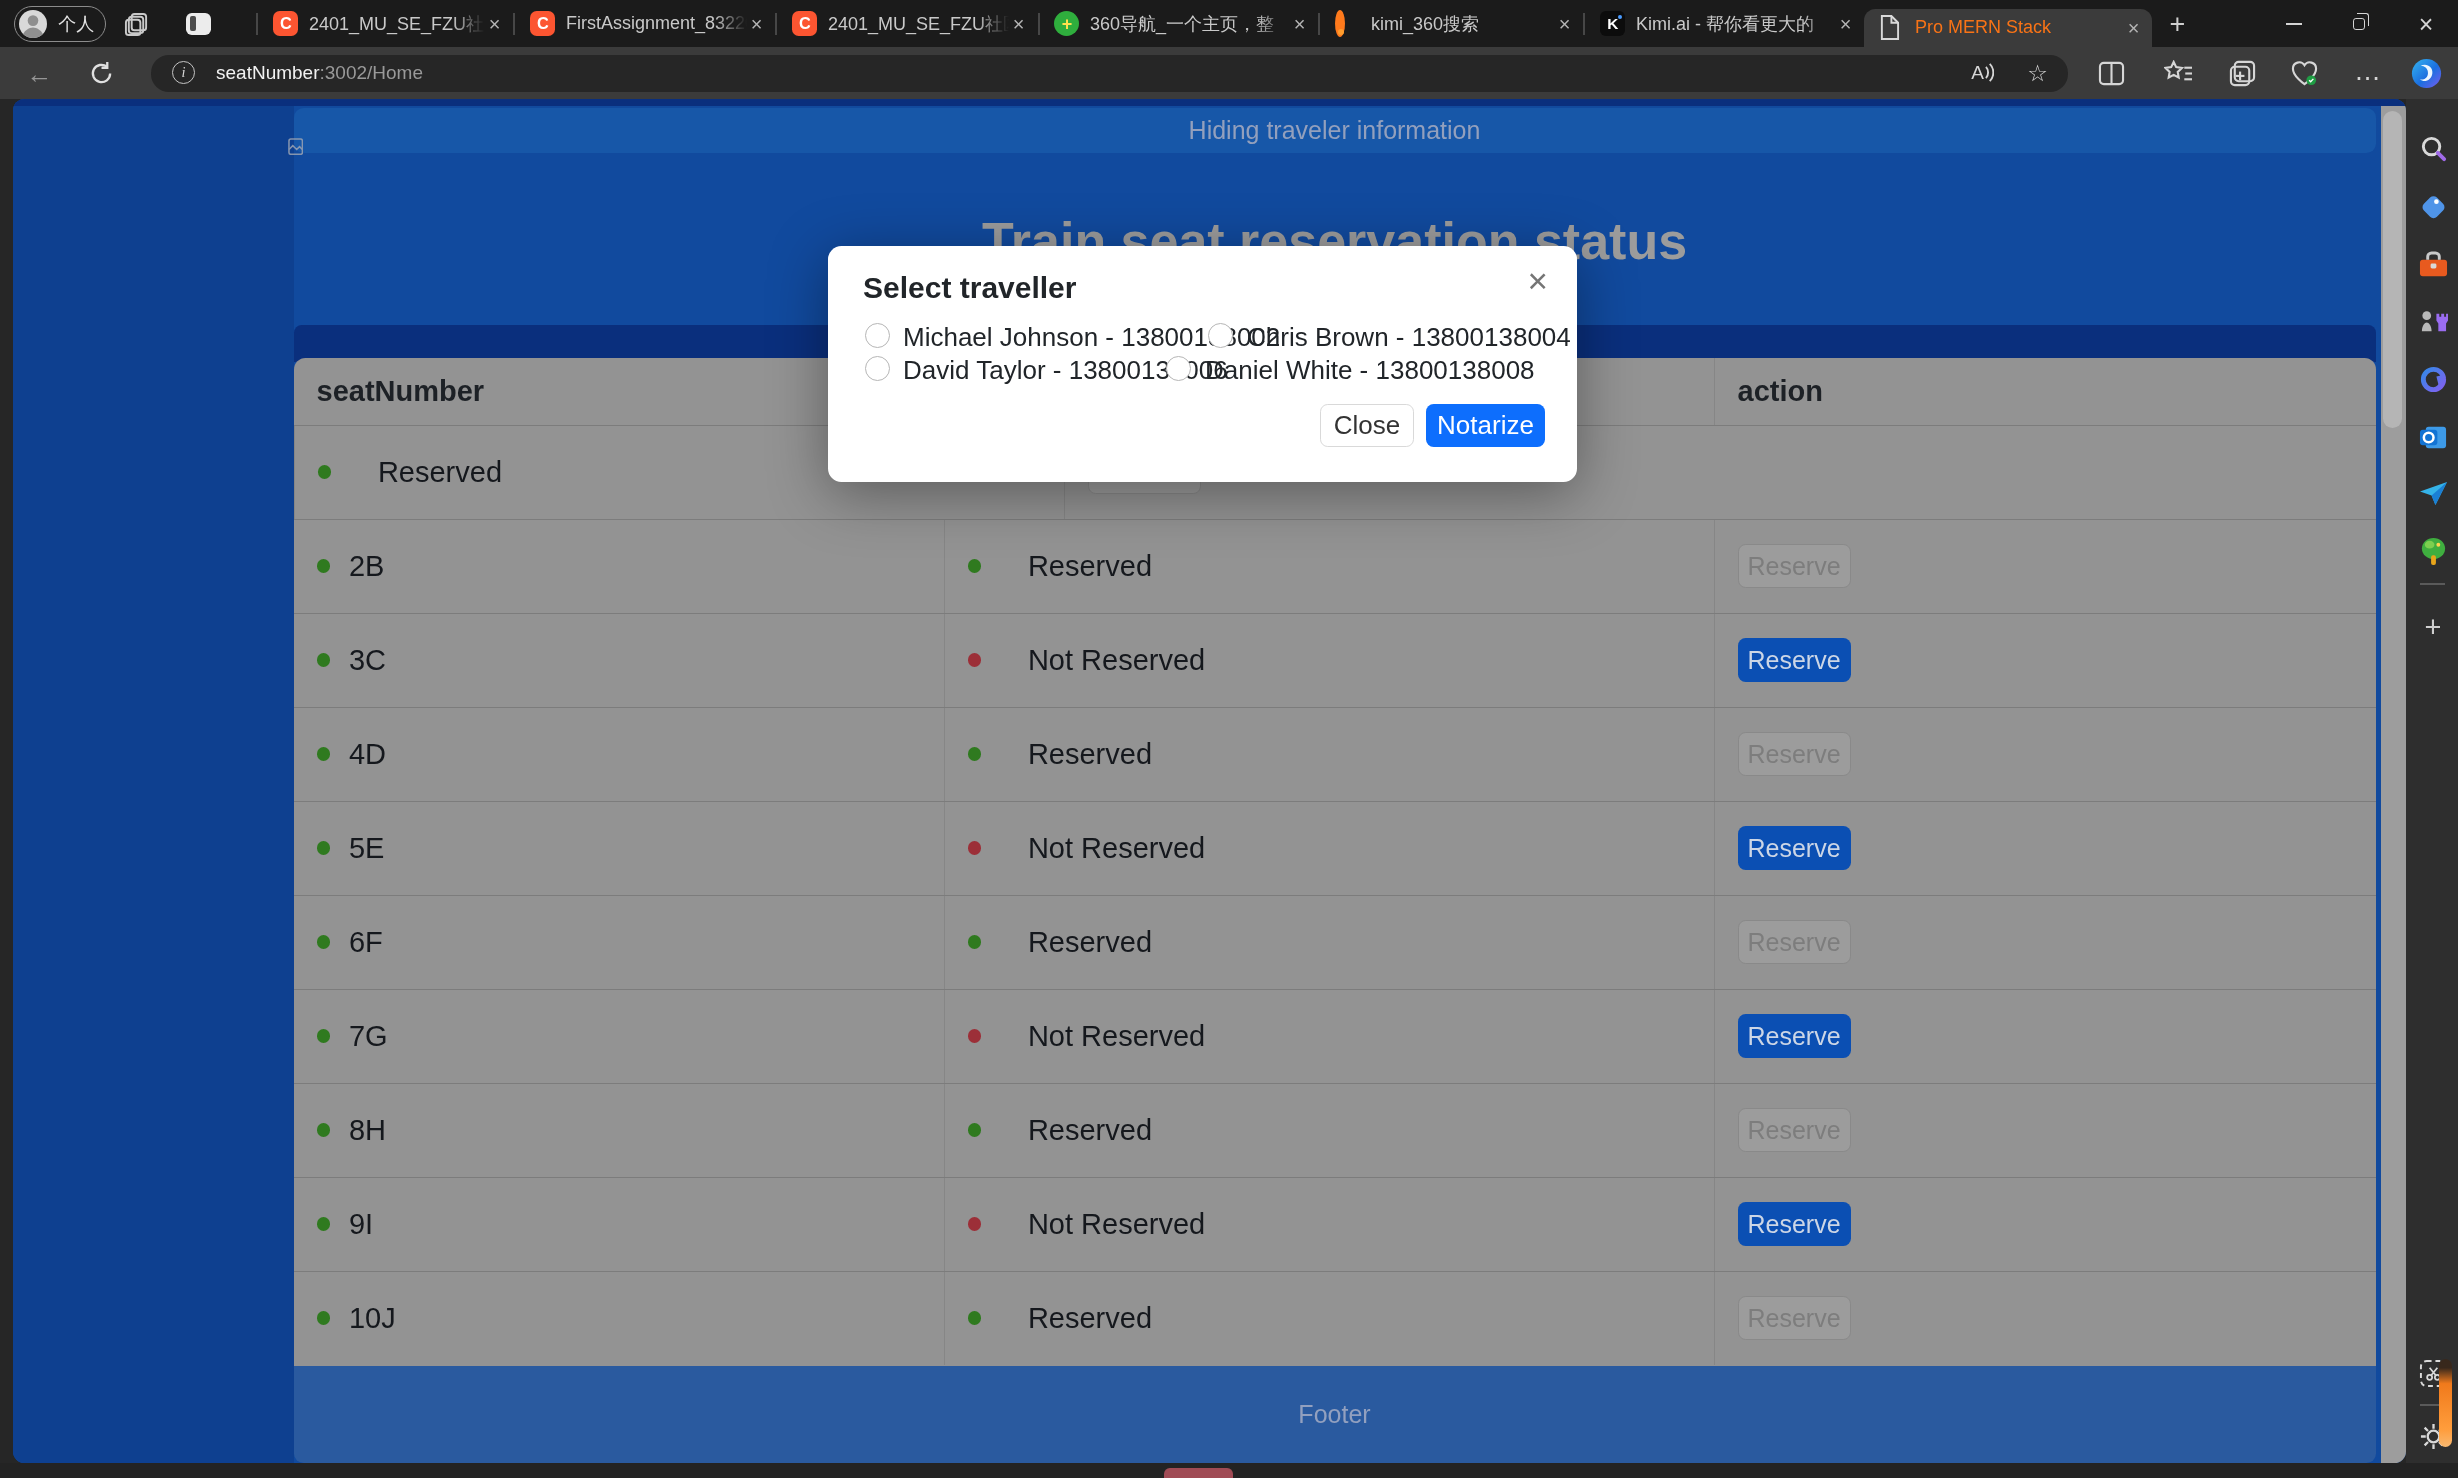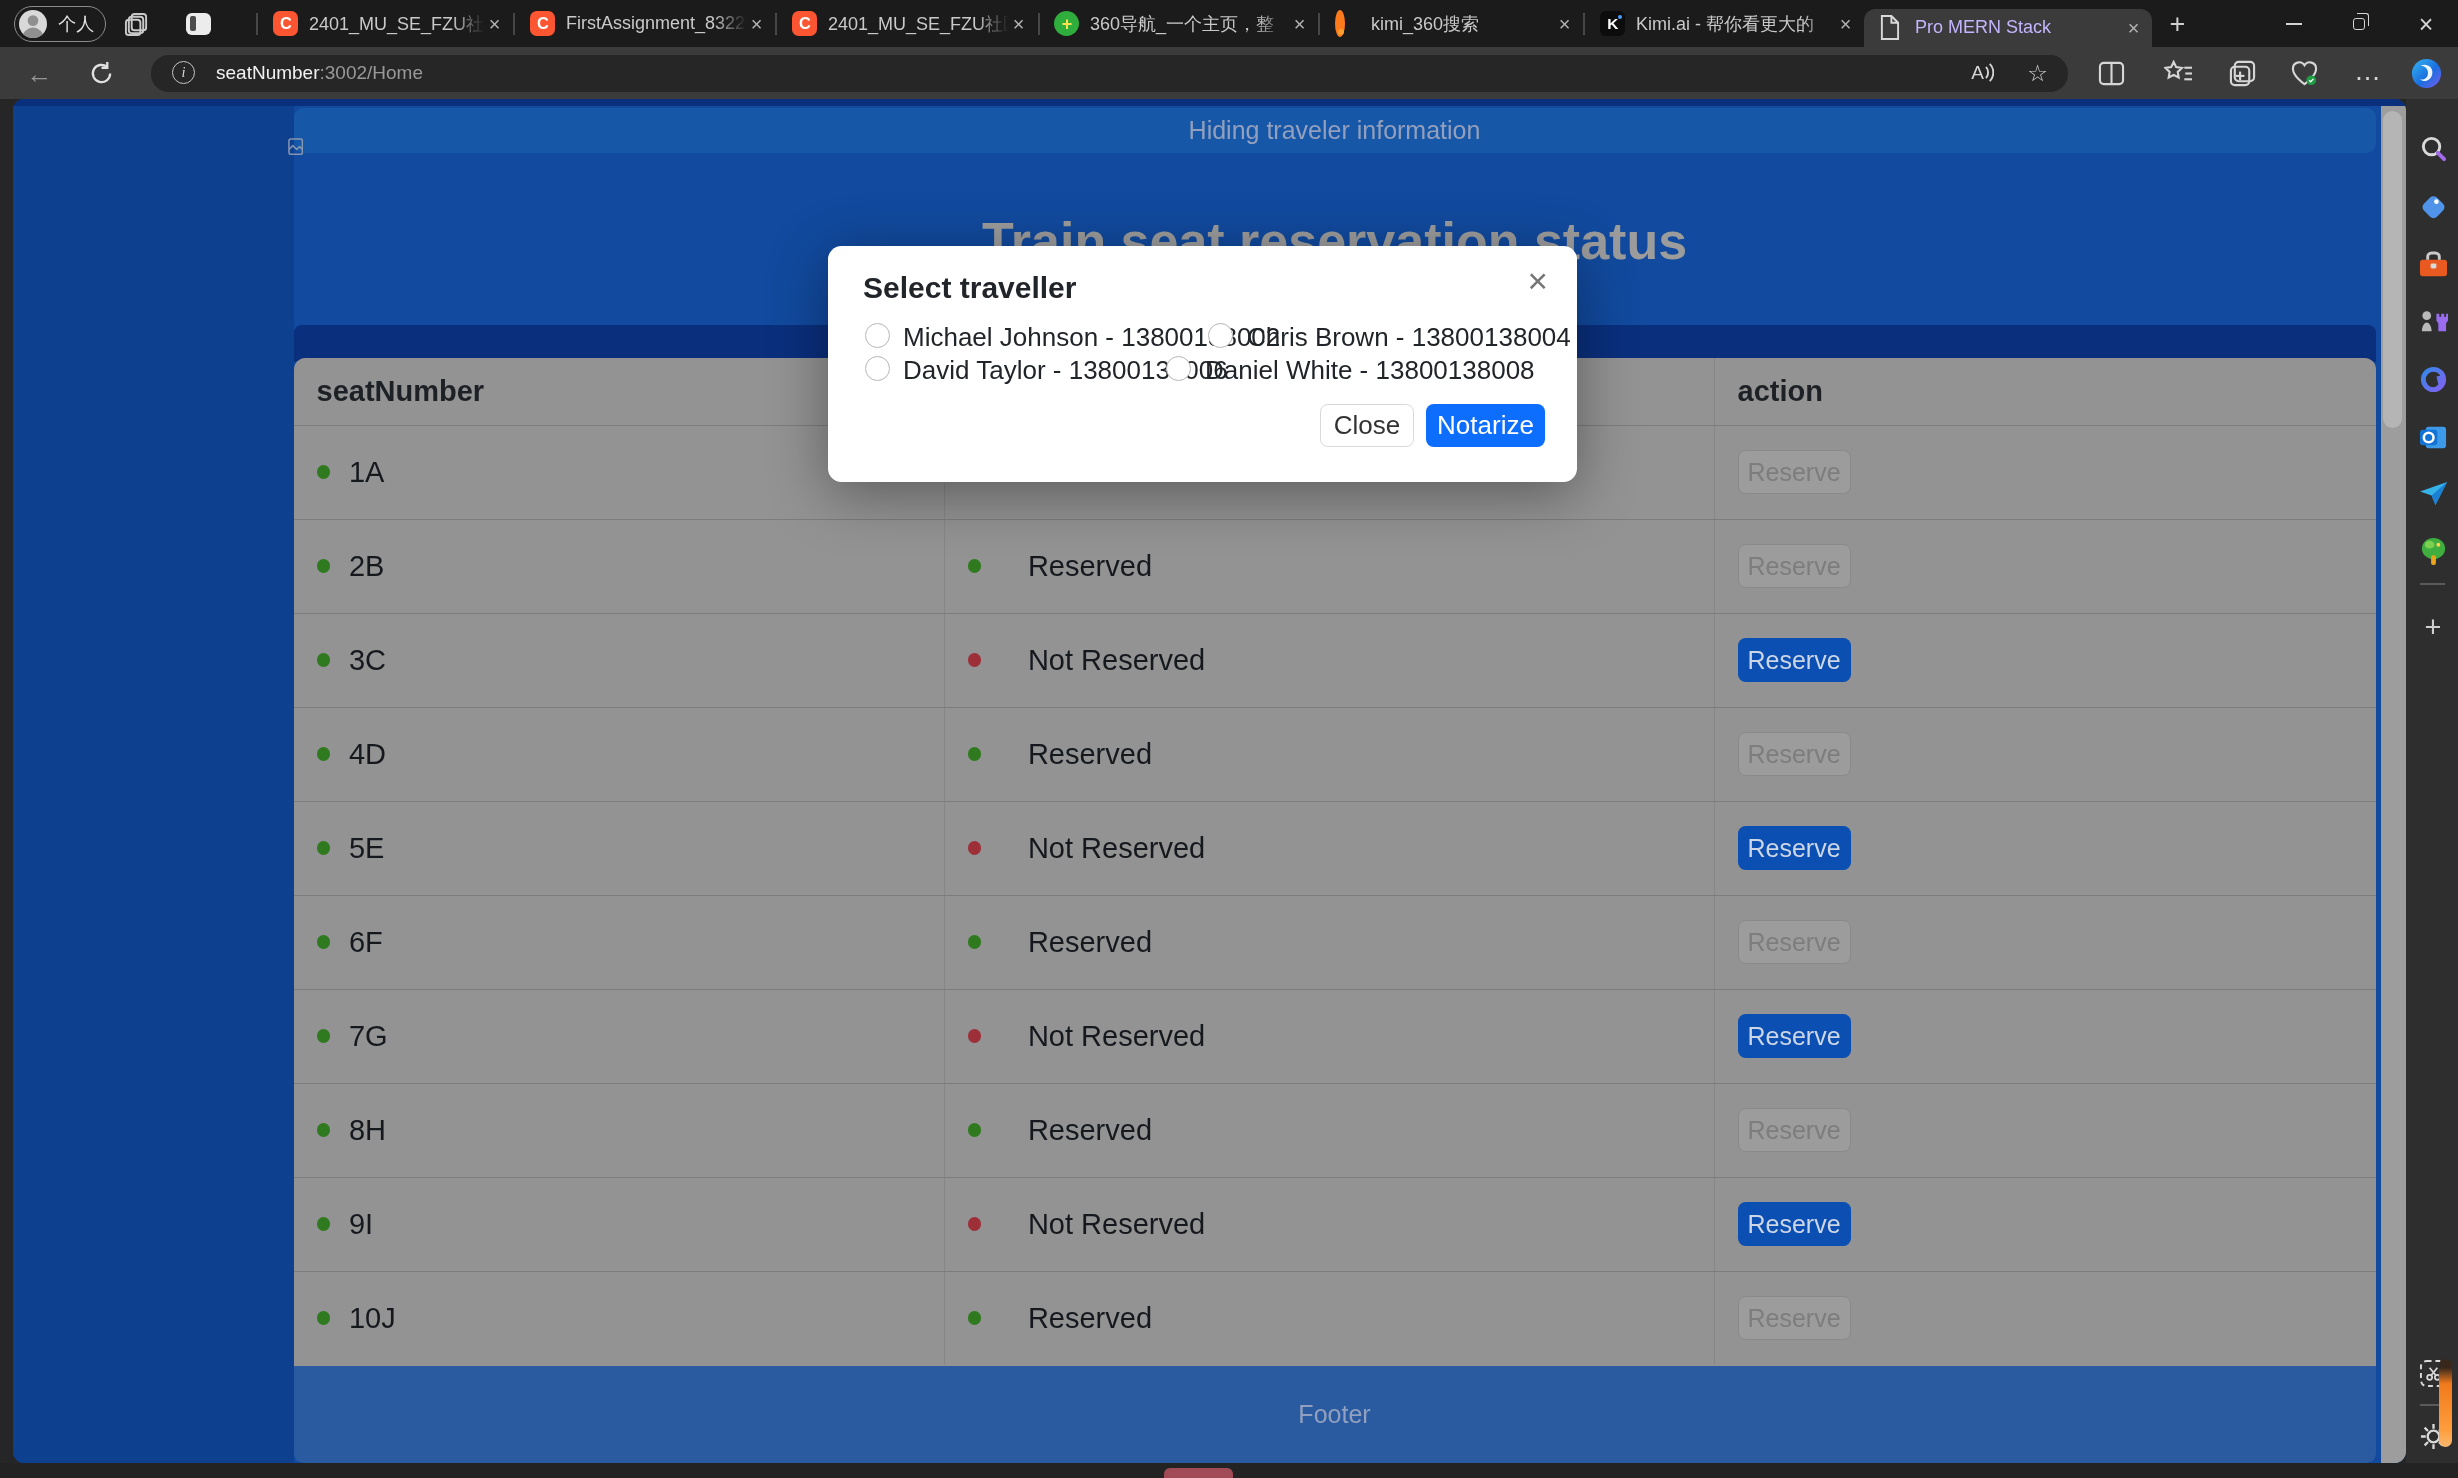--- a/index.html
+++ b/index.html
@@ -14,21 +14,21 @@
   .profile-chip span.lbl { color:#e2e2e2; font-size:18px; }
   .chrome-icon { position:absolute; display:flex; align-items:center; justify-content:center; }
   .tsep { position:absolute; top:12.5px; width:1.9px; height:22px; background:#474747; }
   .tab { position:absolute; top:0; height:47px; display:flex; align-items:center; overflow:hidden; }
   .tab .fav { margin-left:15.4px; flex:0 0 25px; }
   .tab .ttl { margin-left:10.6px; flex:1; color:#c9c9c9; font-size:18px; white-space:nowrap; overflow:hidden; position:relative; }
   .tab .cls { margin:0 12.5px 0 3.8px; color:#b4b4b4; font-size:20px; line-height:20px; flex:0 0 auto; }
   .tab.fade .ttl::after { content:""; position:absolute; right:0; top:0; bottom:0; width:33px;
     background:linear-gradient(90deg,rgba(27,27,27,0),#1b1b1b); }
   .tab.active { top:8.6px; height:38px; background:#3b3b3b; border-radius:11.5px 11.5px 0 0; }
-  .tab.active .ttl { color:#c4b5fd; }
+  .tab.active .ttl { color:#f97316; }
   .tab.active .ttl::after { display:none; }
   .fav-csdn { width:25px; height:25px; border-radius:6.7px; background:#fc5531; color:#fff;
     font-weight:bold; font-size:16.3px; display:flex; align-items:center; justify-content:center; }
   .fav-circle-green { width:25px; height:25px; border-radius:50%; background:#2fae3d; color:#ffe14d;
     font-weight:bold; font-size:18px; display:flex; align-items:center; justify-content:center; line-height:18px;}
   .fav-donut { width:23px; height:23px; border-radius:50%; border:5.8px solid #ff7a1c; position:relative; }
   .fav-donut::after { content:""; position:absolute; right:-3.8px; bottom:-3.8px; width:6.7px; height:6.7px;
     border-radius:50%; background:#ff9d2e; }
   .fav-kimi { width:25px; height:25px; border-radius:5.8px; background:#0c0c0c; color:#fff; font-weight:800;
     font-size:15.4px; display:flex; align-items:center; justify-content:center; position:relative; }
@@ -273,24 +273,20 @@
       <div class="navy-strip"></div>
 
       <div class="panel">
         <div class="thead">
           <div class="c1">seatNumber</div>
           <div class="c2"></div>
           <div class="c3">action</div>
         </div>
 
         <div class="t-row">
-          <div class="c1">
-              <span class="dot ok"></span>
-              <span class="cell-text">1A</span>
-            </div>
           <div class="c2">
               <span class="dot ok"></span>
               <span class="cell-text">Reserved</span>
             </div>
           <div class="c3">
               <span class="btn-reserve off">Reserve</span>
             </div>
         </div>
         <div class="t-row">
           <div class="c1">

